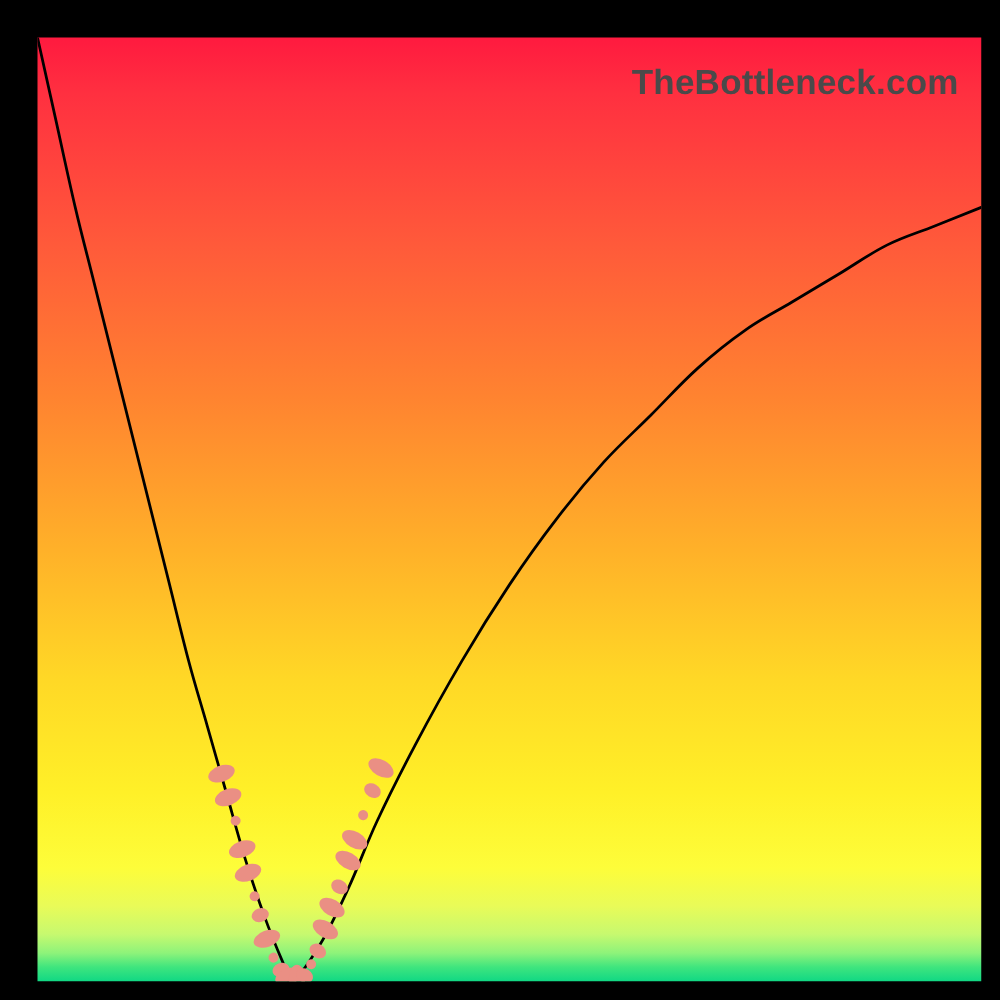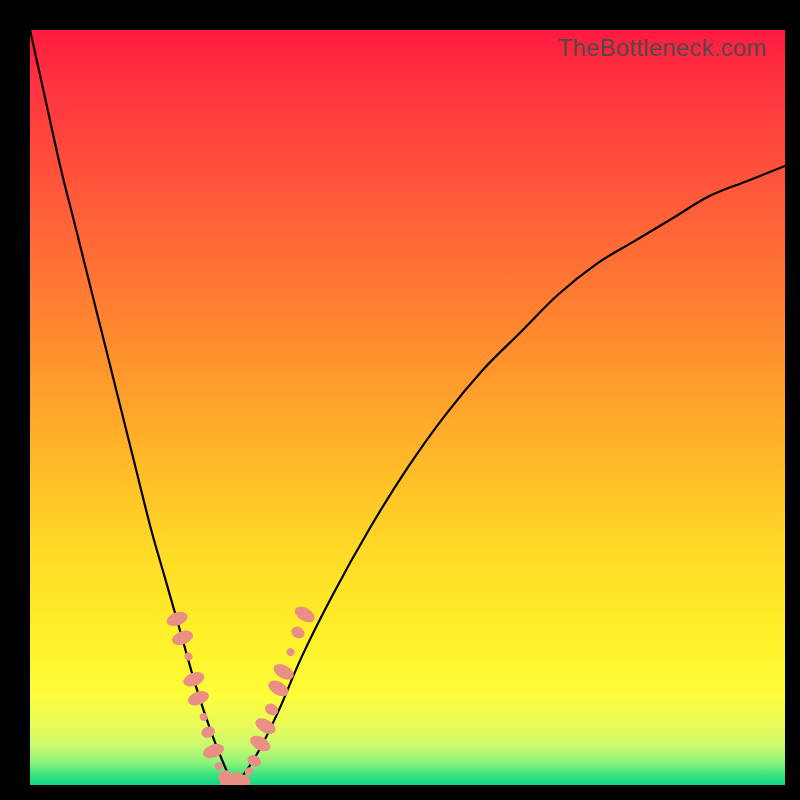--- a/index.html
+++ b/index.html
@@ -36,25 +36,25 @@
       #fdfd3a 88%,
       #e9fb58 92%,
       #c7f96f 95%,
       #8ef37a 97%,
       #3fe57e 98.5%,
       #11d884 100%
     );
   }
   .watermark {
     position: absolute;
-    top: 4px;
+    top: 20px;
     right: 18px;
     color: #4a4a4a;
-    font-size: 24px;
-    font-weight: 400;
+    font-size: 28px;
+    font-weight: 700;
     letter-spacing: 0.2px;
     user-select: none;
   }
   svg.curve {
     position: absolute;
     left: 0;
     top: 0;
     width: 755px;
     height: 755px;
     pointer-events: none;

